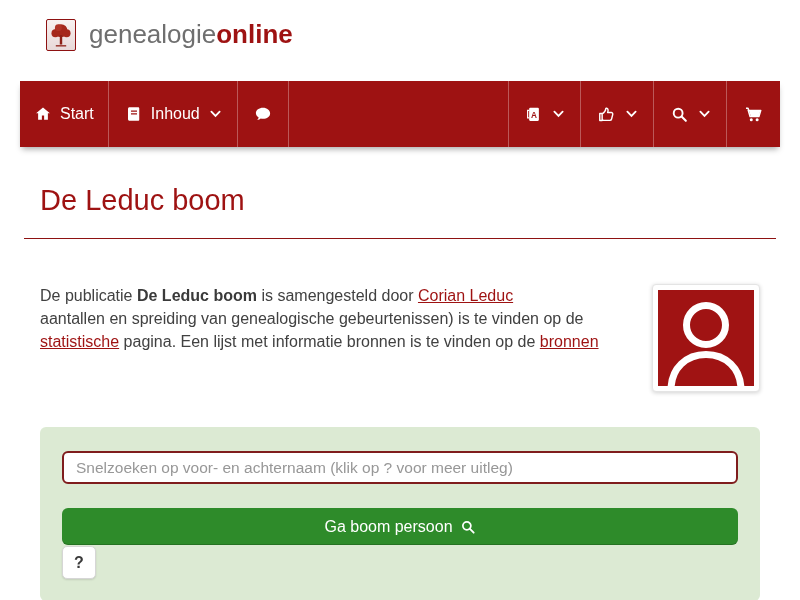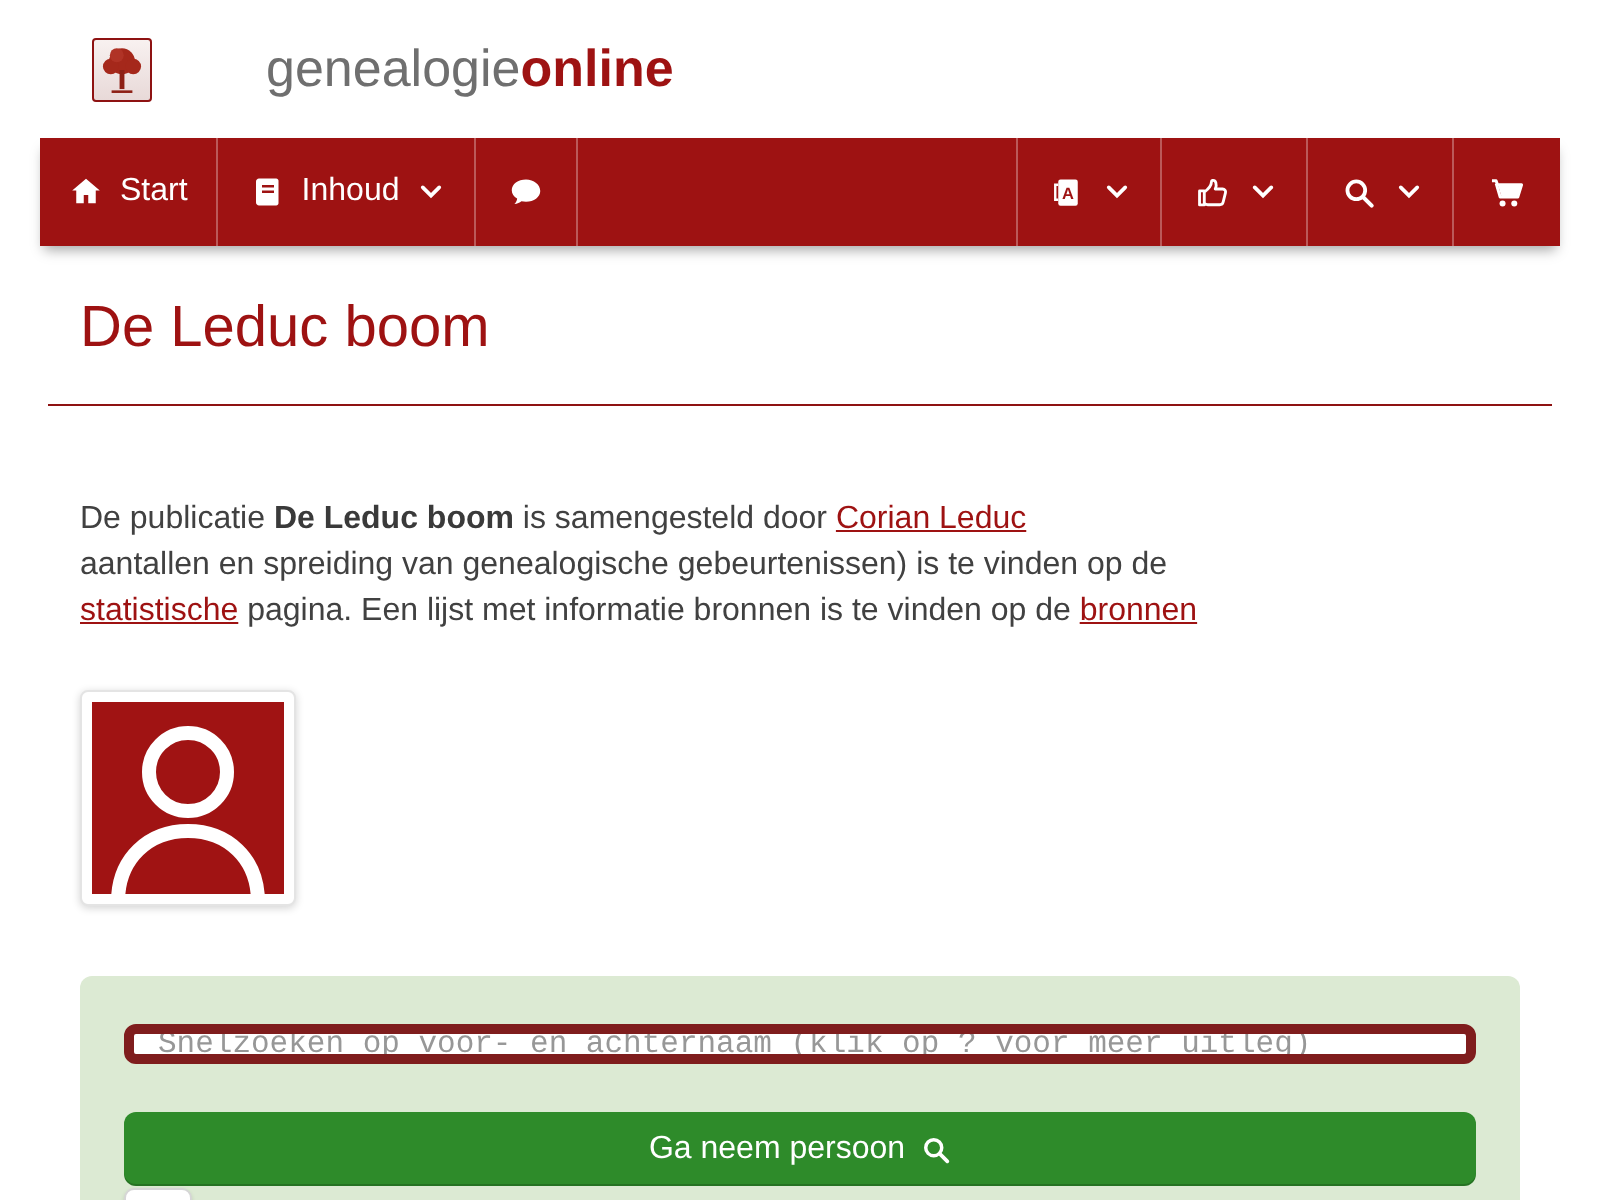--- a/index.html
+++ b/index.html
@@ -1,60 +1,60 @@
 <!DOCTYPE html>
 <html><head>
 <meta charset="utf-8">
 <style>
   * { box-sizing: border-box; margin: 0; padding: 0; }
   html, body { width: 800px; height: 600px; overflow: hidden; background: #fff;
     font-family: "Liberation Sans", sans-serif; }
 
   
-  .site-header { height: 69px; display: flex; align-items: center; padding-left: 46px; gap: 44px; }
+  .site-header { height: 69px; display: flex; align-items: center; padding-left: 46px; }
   .logo-box { width: 30px; height: 32px; border: 1px solid #8e1212; border-radius: 2px;
     background: linear-gradient(180deg, #f8f1f0 0%, #e8d9d8 100%);
     display: flex; align-items: center; justify-content: center; cursor: pointer; }
   .brand { margin-left: 13px; font-size: 26px; cursor: pointer; }
   .brand .g { color: #6f6f6f; }
   .brand .o { color: #9e1212; font-weight: bold; }
 
   
-  .main-nav { margin: 0 20px; height: 54px; background: #9e1212; display: flex;
+  .main-nav { margin: 12px 20px; height: 66px; background: #9e1212; display: flex;
     align-items: stretch; box-shadow: 0 4px 6px -2px rgba(0,0,0,.35); }
   .nav-item { display: flex; align-items: center; gap: 8px; color: #fff;
     font-size: 16px; text-decoration: none; cursor: pointer; padding: 0 14px; }
   .nav-item + .nav-item, .nav-spacer + .nav-item { border-left: 1px solid rgba(255,255,255,.3); }
   .nav-spacer { flex: 1; border-left: 1px solid rgba(255,255,255,.3); }
   .nav-item .caret { margin-left: 2px; display: flex; }
   .ni { display: flex; align-items: center; }
 
   
   main { margin: 0 40px; display: flow-root; }
   h1.page-title { margin-top: 24px; font-size: 29px; font-weight: 400; color: #9e1212;
     line-height: 34px; }
   hr.title-rule { margin: 21px -16px 0; border: 0; border-top: 1.5px solid #8e1212; }
 
-  .content-row { display: flex; margin-top: 45px; gap: 28px; align-items: flex-start;
-    justify-content: space-between; flex-direction: column; }
+  .content-row { display: flex; margin-top: 45px; gap: 1px; align-items: flex-start;
+    justify-content: space-between; }
   .intro { flex: 1; max-width: 600px; font-size: 16px; line-height: 23px; color: #414141; }
   .iline { display: block; white-space: nowrap; }
   .intro strong { color: #3a3a3a; }
   .lnk { color: #9e1212; text-decoration: underline; cursor: pointer; }
 
   .avatar-card { width: 108px; height: 108px; padding: 5px; background: #fff;
     border: 1px solid #e4e4e4; border-radius: 4px; box-shadow: 0 1px 4px rgba(0,0,0,.18);
     flex: none; }
   .avatar { width: 96px; height: 96px; background: #a01313; overflow: hidden; cursor: pointer; }
 
   
   .quick-search { margin-top: 35px; background: #dcead3; border-radius: 6px;
     padding: 24px 22px 22px; }
-  .qs-input { width: 100%; height: 20px; border: 5px solid #7f1d1d; border-radius: 6px;
-    padding: 0 12px; font-size: 15.5px; font-family: Liberation Mono, monospace;
+  .qs-input { width: 100%; height: 33px; border: 2px solid #7f1d1d; border-radius: 6px;
+    padding: 0 12px; font-size: 15.5px; font-family: Liberation Sans, sans-serif;
     color: #555; background: #fff; outline: none; }
   .qs-input::placeholder { color: #979797; }
   .go-btn { margin-top: 24px; width: 100%; height: 37px; background: #2e8b2a;
     border: none; border-radius: 6px; color: #fff; font-size: 16px;
     font-family: "Liberation Sans", sans-serif; display: flex; align-items: center;
     justify-content: center; gap: 7px; cursor: pointer;
     box-shadow: inset 0 -1px 0 rgba(0,0,0,.18); }
   .help-btn { display: block; margin-top: 1px; width: 34px; height: 33px; background: #fff;
     border: 1px solid #d6d6d6; border-radius: 5px; font-size: 16px; font-weight: bold;
     color: #3a3a3a; cursor: pointer; box-shadow: 0 1px 2px rgba(0,0,0,.12);
@@ -183,21 +183,21 @@
             <path d="M13 100c0-22 15.5-35.5 35-35.5S83 78 83 100" fill="none" stroke="#fff" stroke-width="7"></path>
           </svg>
         </span>
       </div>
     </div>
   </div>
 
   <section class="quick-search">
     <input class="qs-input" type="text" placeholder="Snelzoeken op voor- en achternaam (klik op ? voor meer uitleg)" style="">
     <button class="go-btn">
-      <span>Ga neem persoon</span>
+      <span>Ga boom persoon</span>
       <span class="ni">
         <svg width="16" height="16" viewBox="0 0 24 24">
           <circle cx="10.3" cy="10.3" r="6" fill="none" stroke="#fff" stroke-width="2.6"></circle>
           <path d="M14.9 14.9 20.5 20.5" stroke="#fff" stroke-width="2.8" stroke-linecap="round"></path>
         </svg>
       </span>
     </button>
     <button class="help-btn">?</button>
   </section>
 </main>

